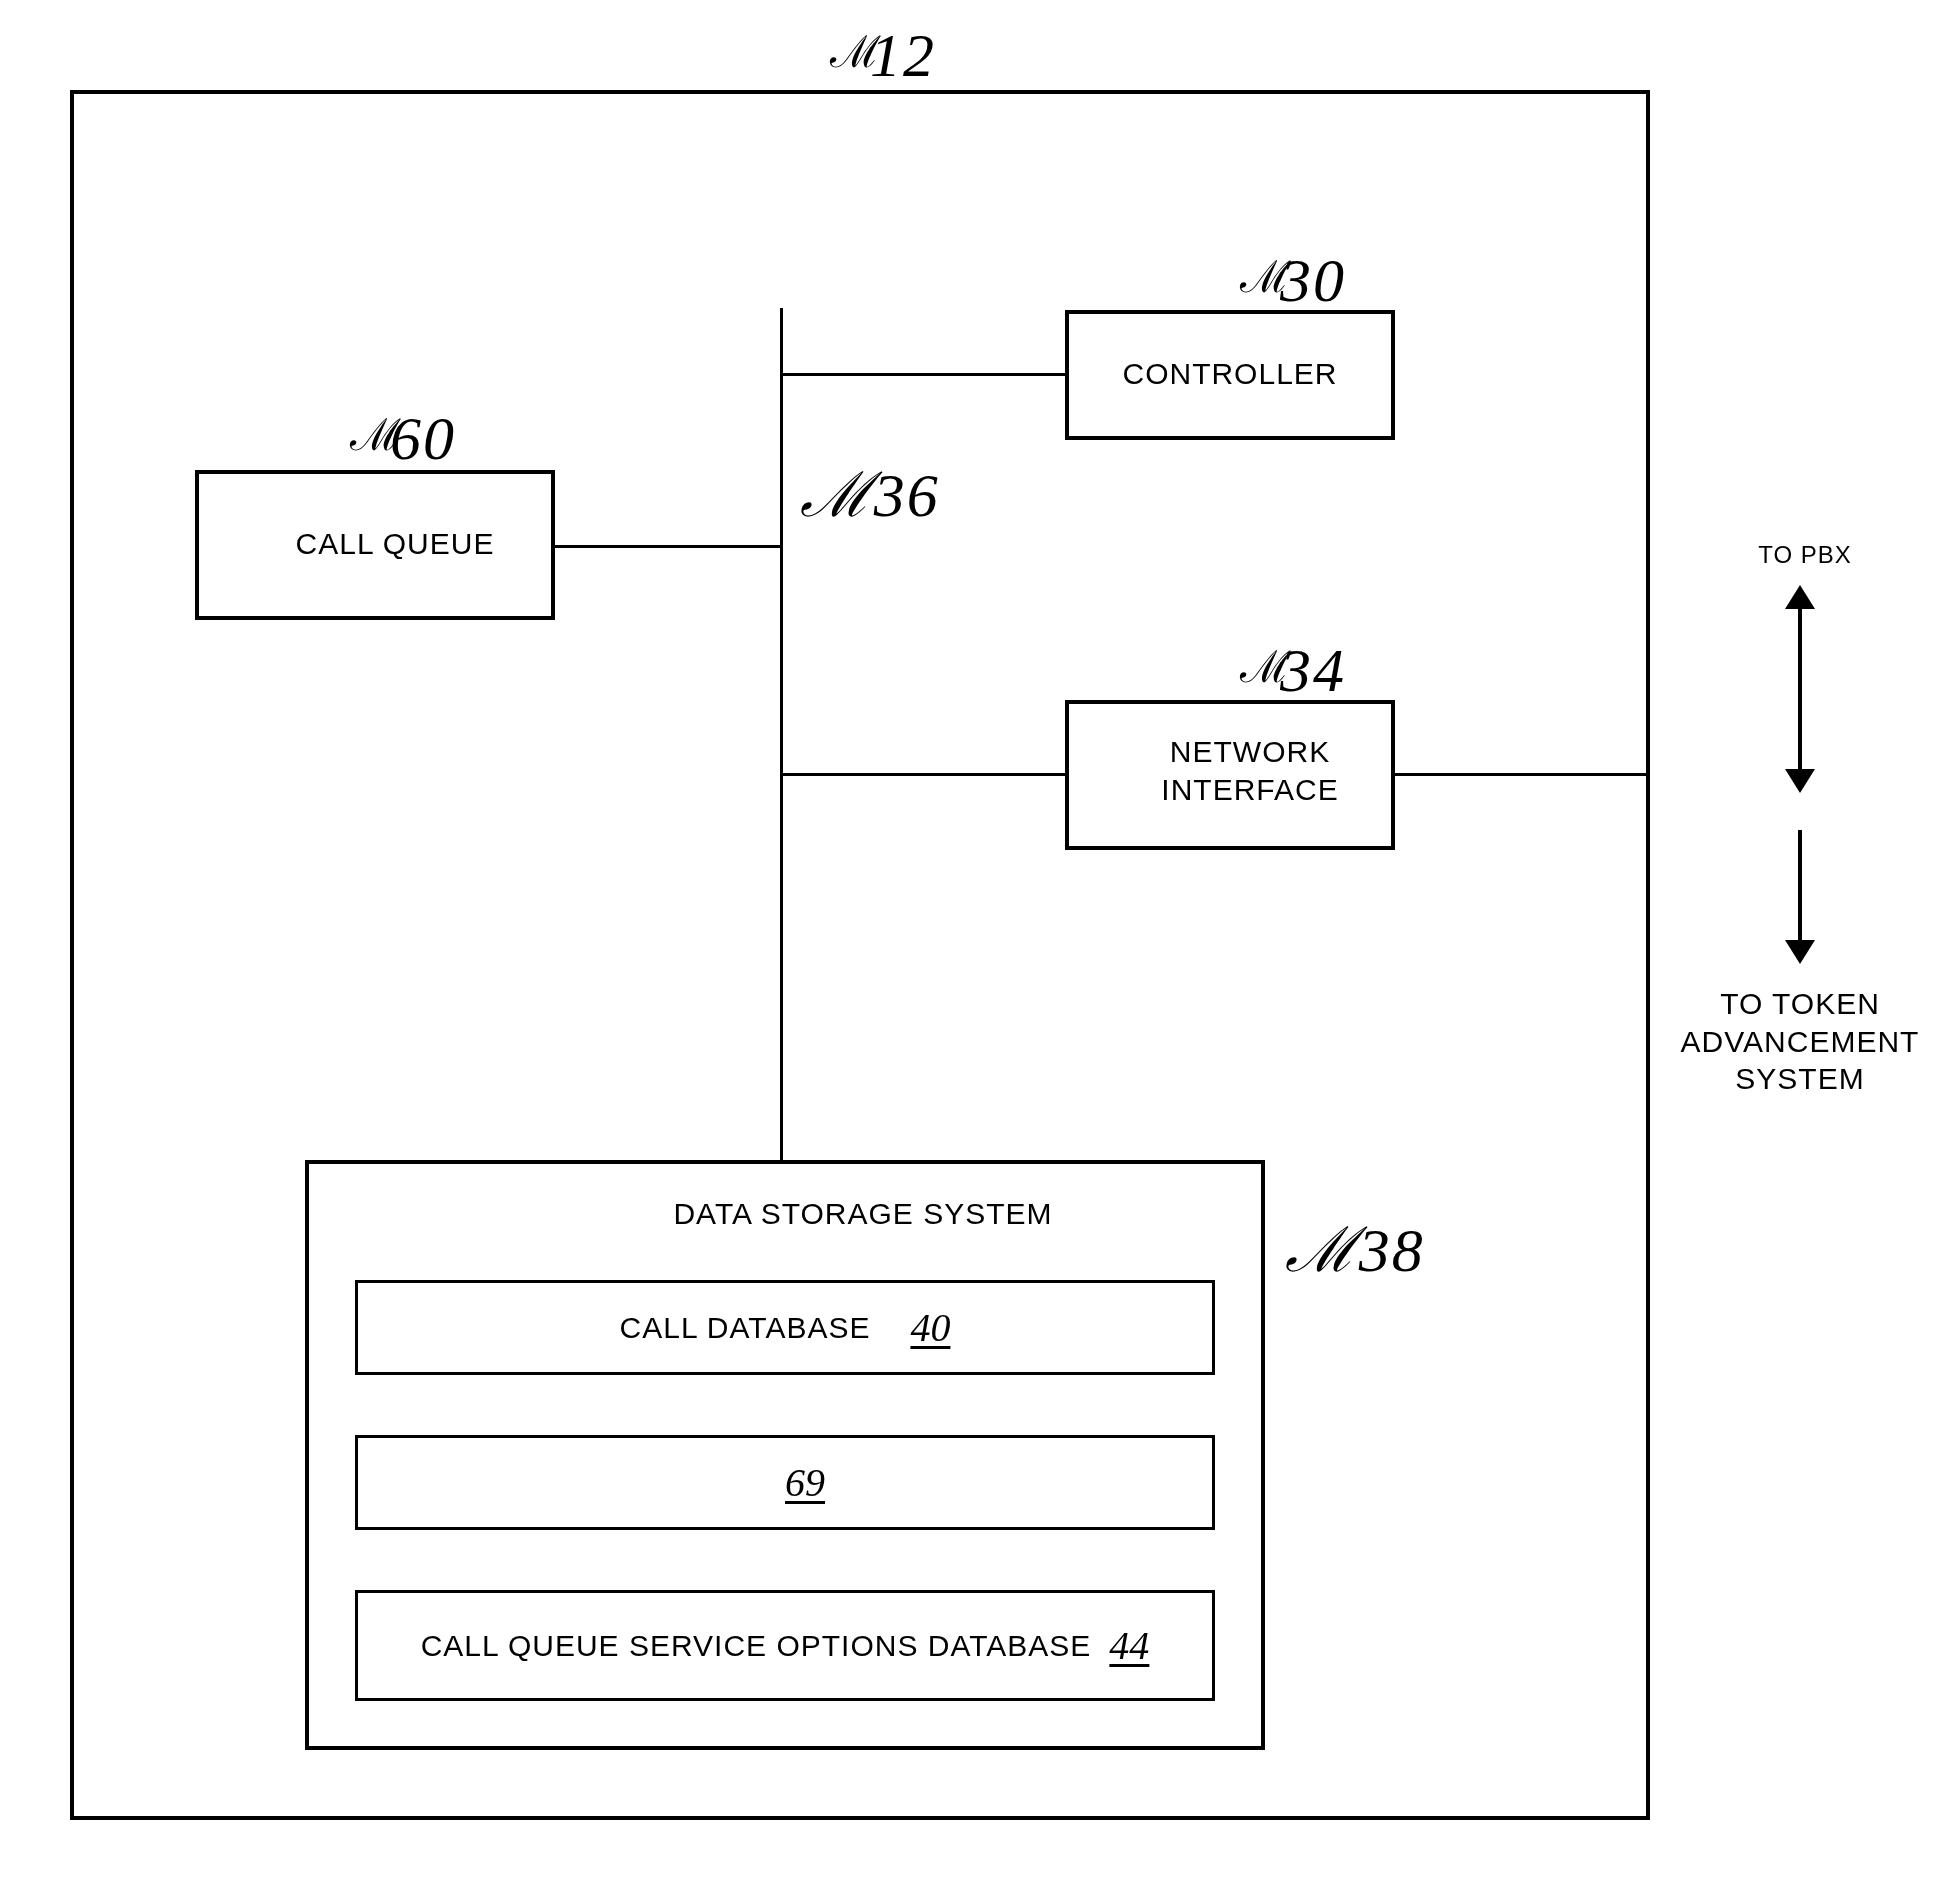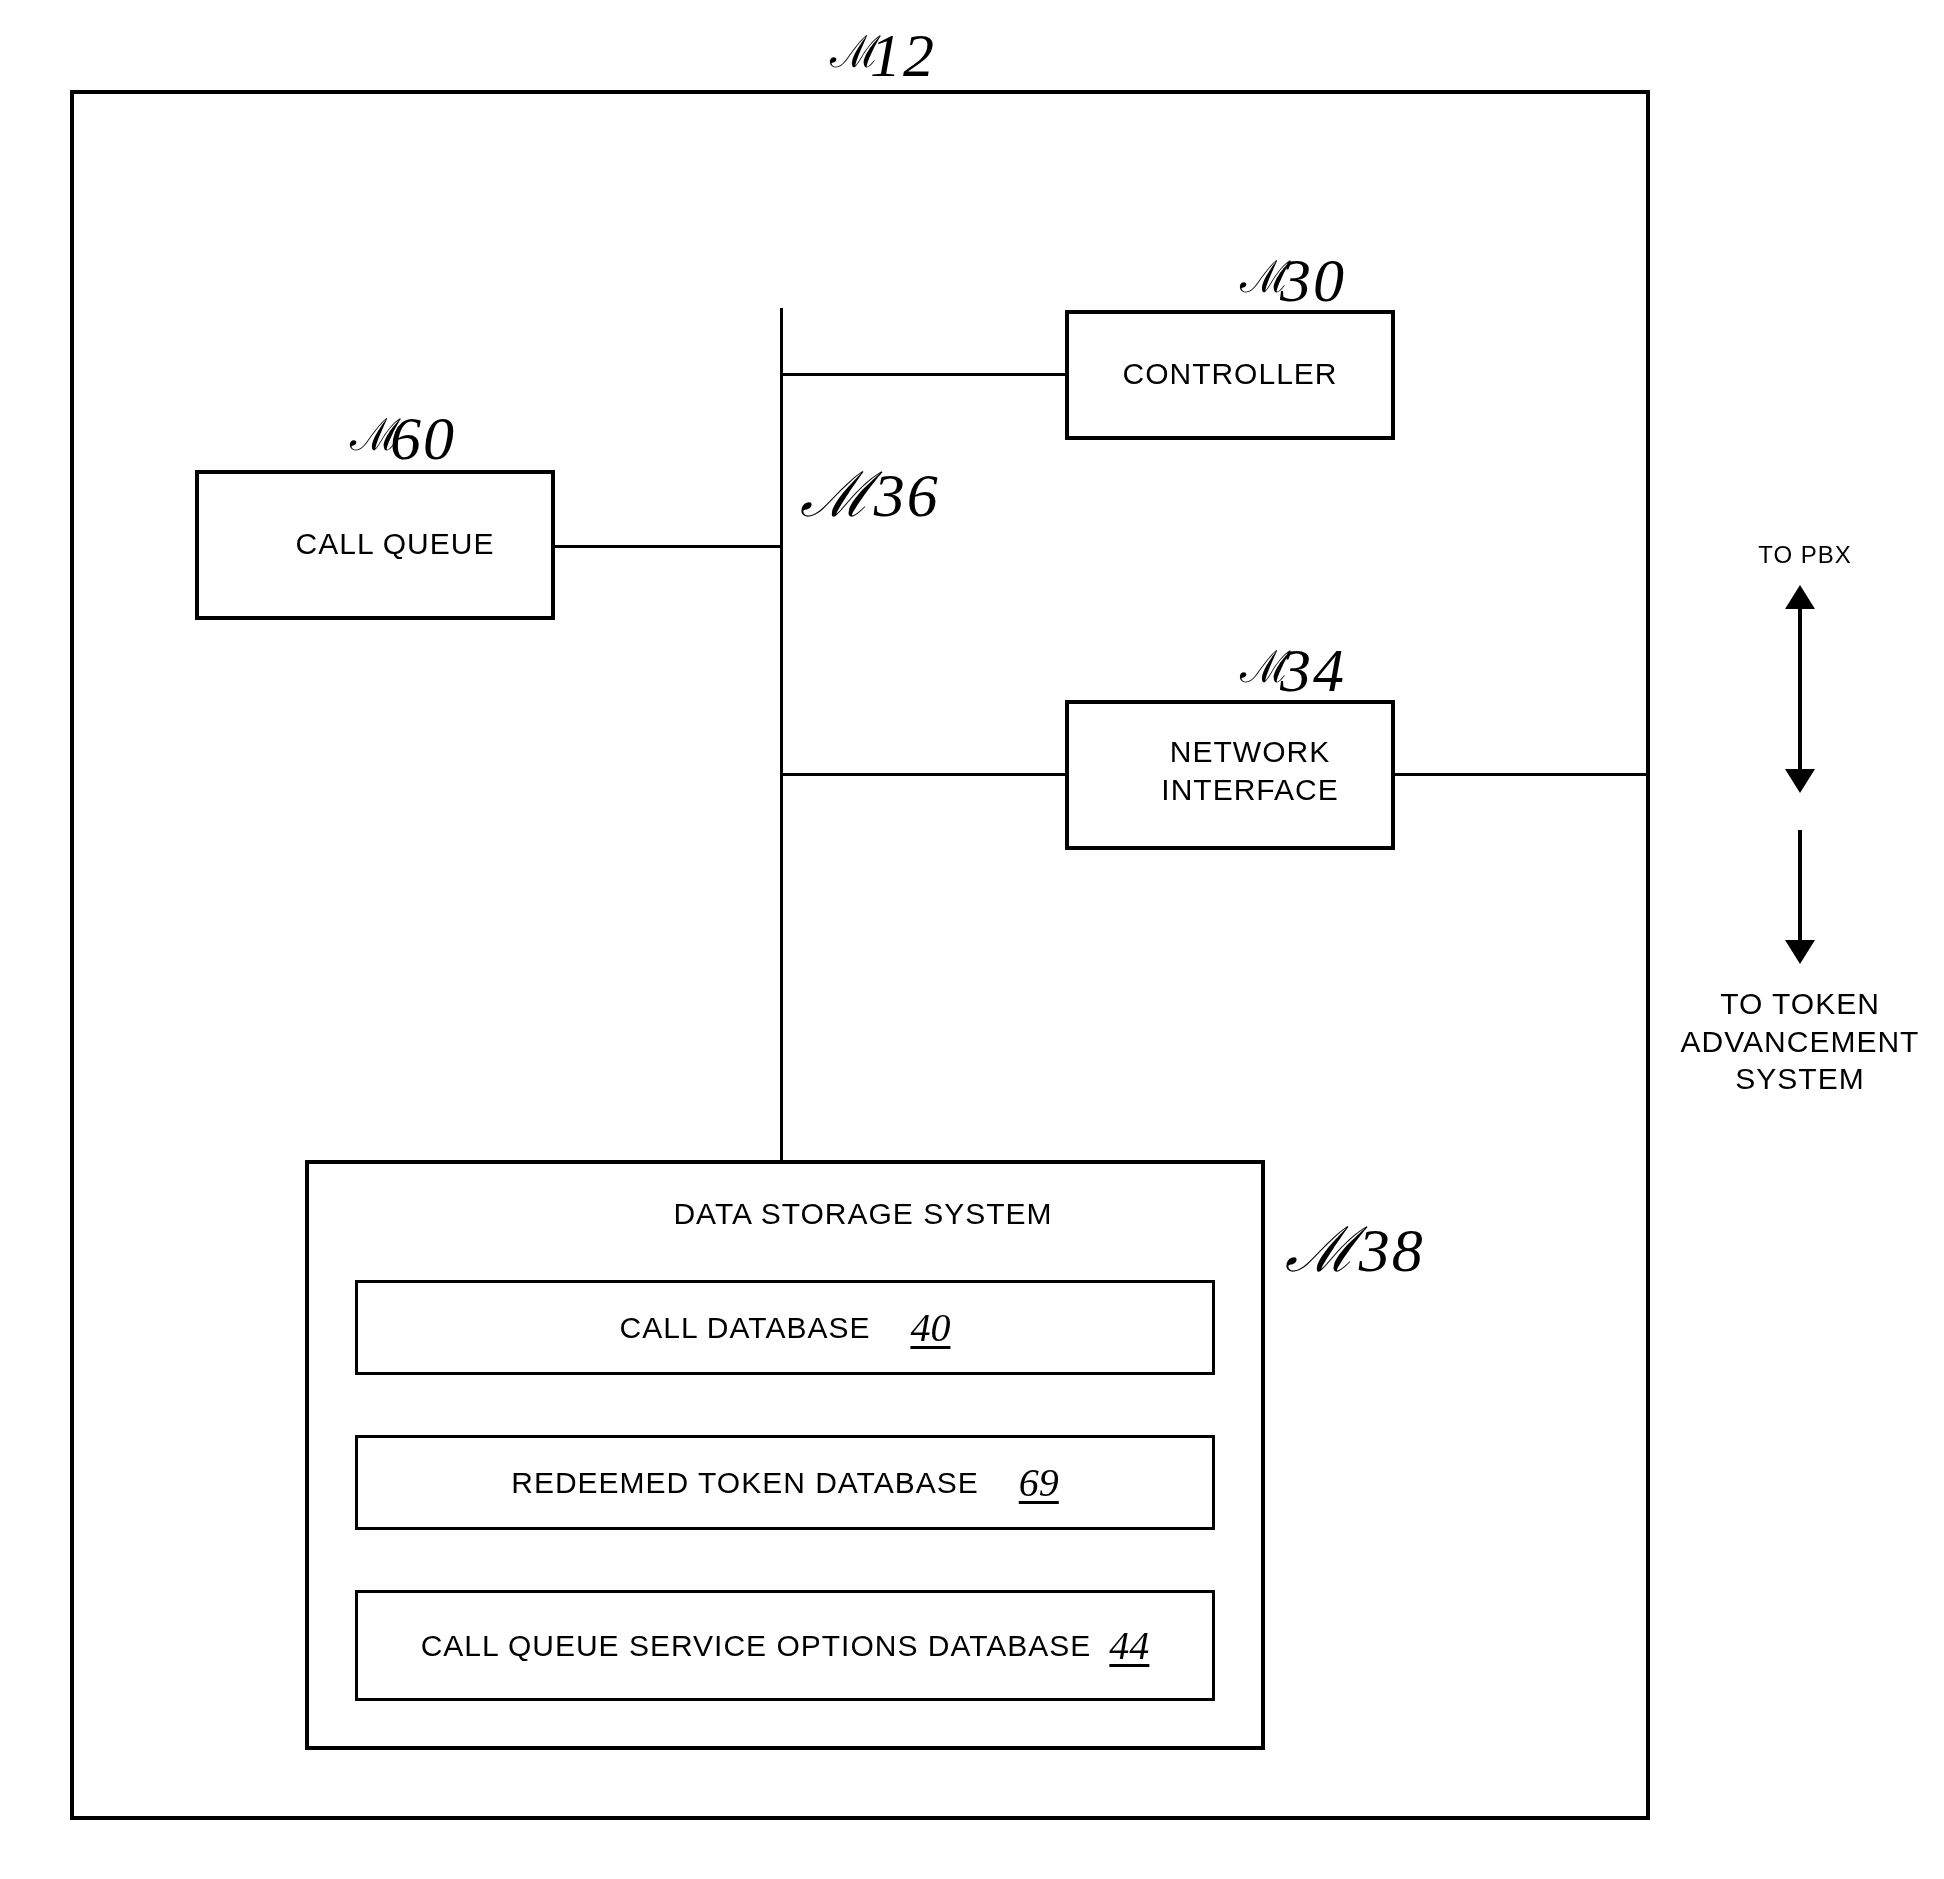--- a/index.html
+++ b/index.html
@@ -124,21 +124,20 @@
   <span class="ref" style="left:1285px; top:1205px;">
     <span style="font-family:'Comic Sans MS',cursive;">ℳ</span><span>38</span>
   </span>
 
   <div class="ds-inner" style="left:355px; top:1280px; width:860px; height:95px;">
     <span class="txt">CALL DATABASE</span>
     <span class="num ref-u">40</span>
   </div>
 
   <div class="ds-inner" style="left:355px; top:1435px; width:860px; height:95px;">
-    <span class="txt">REDEEMED TOKEN DATABASE</span>
     <span class="num ref-u">69</span>
   </div>
 
   <div class="ds-inner" style="left:355px; top:1590px; width:860px; height:111px;">
     <span class="txt">CALL QUEUE SERVICE OPTIONS DATABASE</span>
     <span class="num ref-u" style="margin-left:18px;">44</span>
   </div>
 
   <div class="label-center" style="left:1690px; top:540px; width:230px; font-size:24px;">TO PBX</div>
   <div class="arrow-wrap" style="left:1785px; top:585px;">

